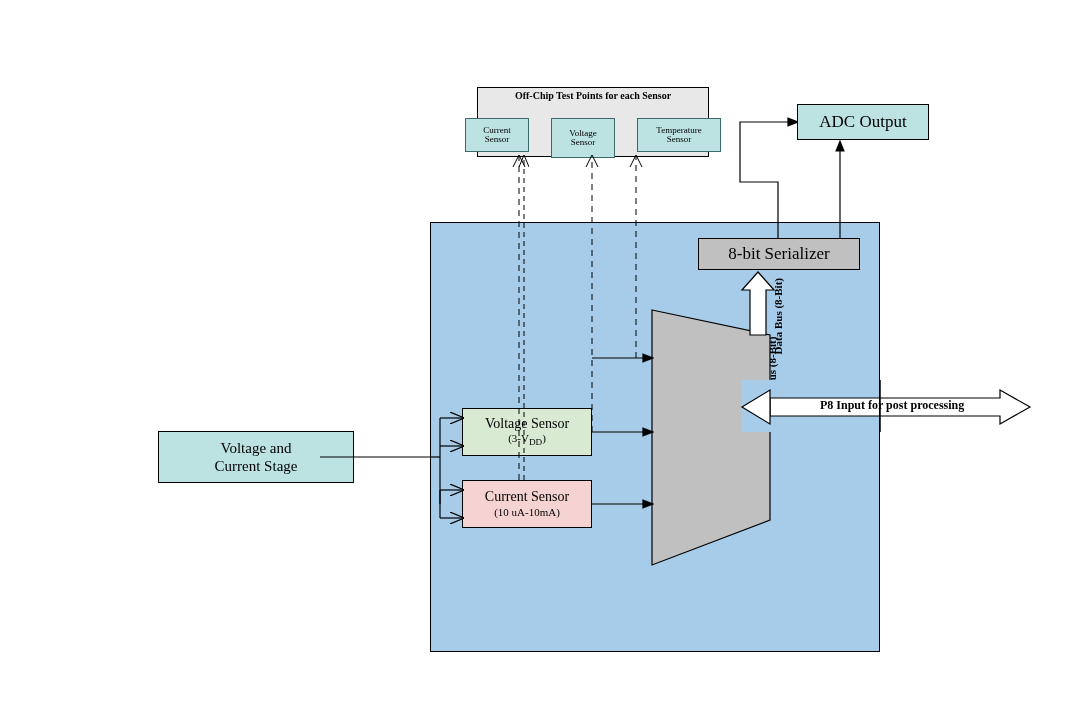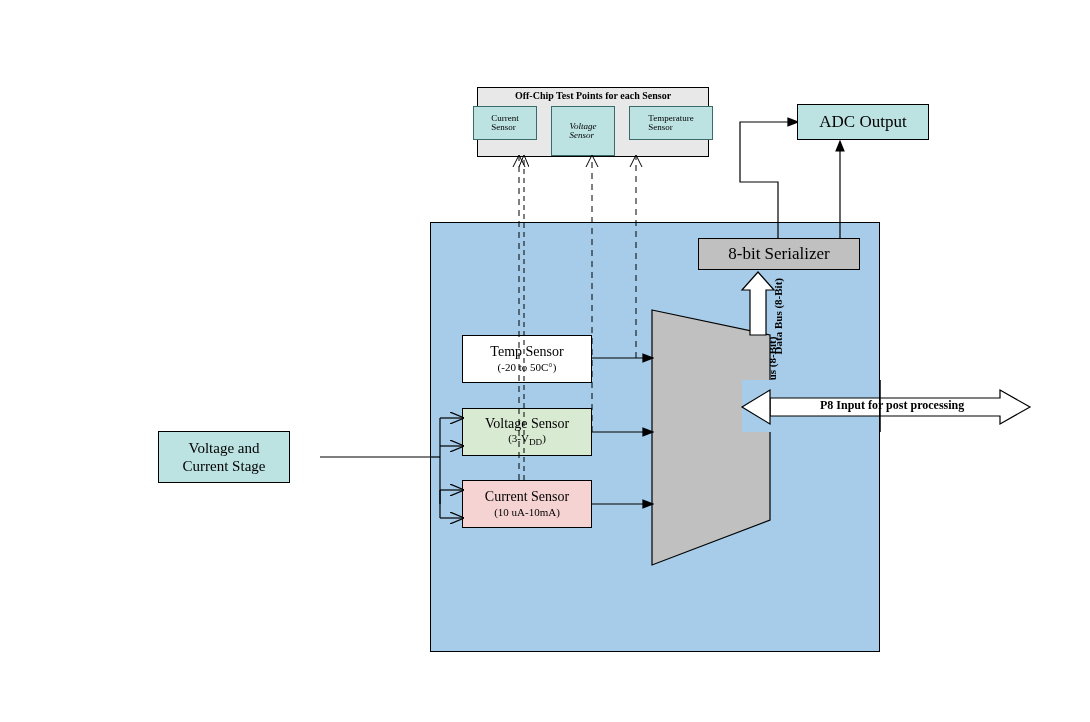--- a/index.html
+++ b/index.html
@@ -16,20 +16,21 @@
     left: 0; top: 0;
     width: 1090px; height: 722px;
   }
   .box {
     position: absolute;
     box-sizing: border-box;
     display: flex;
     flex-direction: column;
     align-items: center;
     justify-content: center;
+    text-align: center;
     border: 1px solid #000;
     line-height: 1.2;
   }
   .sub {
     font-size: 11px;
   }
   .title {
     font-size: 15px;
   }
   svg { position: absolute; left:0; top:0; pointer-events:none; }
@@ -41,29 +42,25 @@
     padding: 2px 1px;
   }
 </style>
 </head>
 <body>
 
 <div id="canvas">
 
   <div class="box" style="left:430px; top:222px; width:450px; height:430px; background:#a6cce9; border:1.5px solid #000;"></div>
 
-  <div class="box" style="left:158px; top:431px; width:132px; height:52px; background:#bde2e2;">
+  <div class="box" style="left:158px; top:431px; width:196px; height:52px; background:#bde2e2;">
     <span class="title">Voltage and</span>
     <span class="title">Current Stage</span>
   </div>
 
-  <div class="box" style="left:462px; top:335px; width:130px; height:48px; background:#ffffff;">
-    <span style="font-size:14px;">Temp Sensor</span>
-    <span class="sub">(-20 to 50C°)</span>
-  </div>
 
   <div class="box" style="left:462px; top:408px; width:130px; height:48px; background:#d9ead3;">
     <span style="font-size:14px;">Voltage Sensor</span>
     <span class="sub">
       <span>(3-V</span><sub>DD</sub><span>)</span>
     </span>
   </div>
 
   <div class="box" style="left:462px; top:480px; width:130px; height:48px; background:#f6d3d3;">
     <span style="font-size:14px;">Current Sensor</span>
@@ -82,25 +79,25 @@
   <div class="box" style="left:698px; top:238px; width:162px; height:32px; background:#c0c0c0; font-size:17px;">
     <span>8-bit Serializer</span>
   </div>
 
   <div class="box" style="left:797px; top:104px; width:132px; height:36px; background:#bde2e2; font-size:17px;">
     <span>ADC Output</span>
   </div>
 
   <div class="box" style="left:477px; top:87px; width:232px; height:70px; background:#e8e8e8; justify-content:flex-start; padding-top:2px;">
     <span style="font-size:10px; font-weight:bold;">Off-Chip Test Points for each Sensor</span>
-    <div style="display:flex; gap:14px; margin-top:4px;border-radius:14px;">
+    <div style="display:flex; gap:22px; margin-top:16px;border-radius:14px;">
       <div class="box testpoint" style="position:relative; width:64px; height:34px;">
         <span>Current<br>Sensor</span>
       </div>
-      <div class="box testpoint" style="position:relative; width:64px; height:50px;font-style:italic;">
+      <div class="box testpoint" style="position:relative; width:64px; height:40px;">
         <span>Voltage<br>Sensor</span>
       </div>
       <div class="box testpoint" style="position:relative; width:84px; height:34px;">
         <span>Temperature<br>Sensor</span>
       </div>
     </div>
   </div>
 
   <div style="position:absolute; left:766px; top:335px; width:16px; height:80px; font-size:11px; font-weight:bold; writing-mode:vertical-rl; transform:rotate(180deg); text-align:center;">
     <span>Data Bus (8-Bit)</span>

